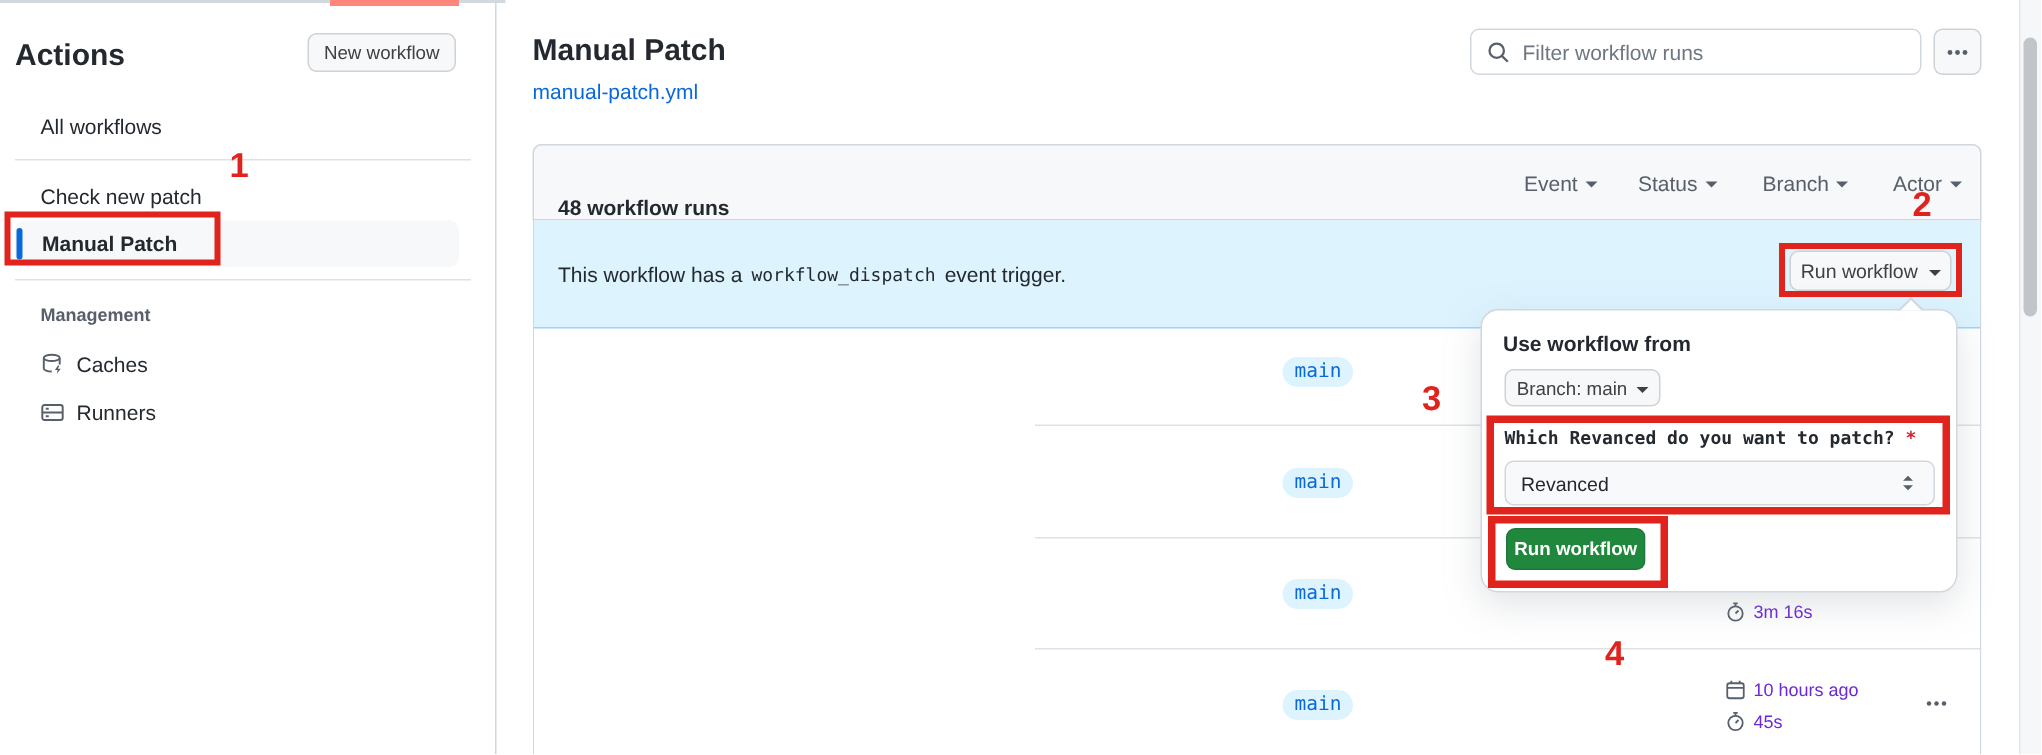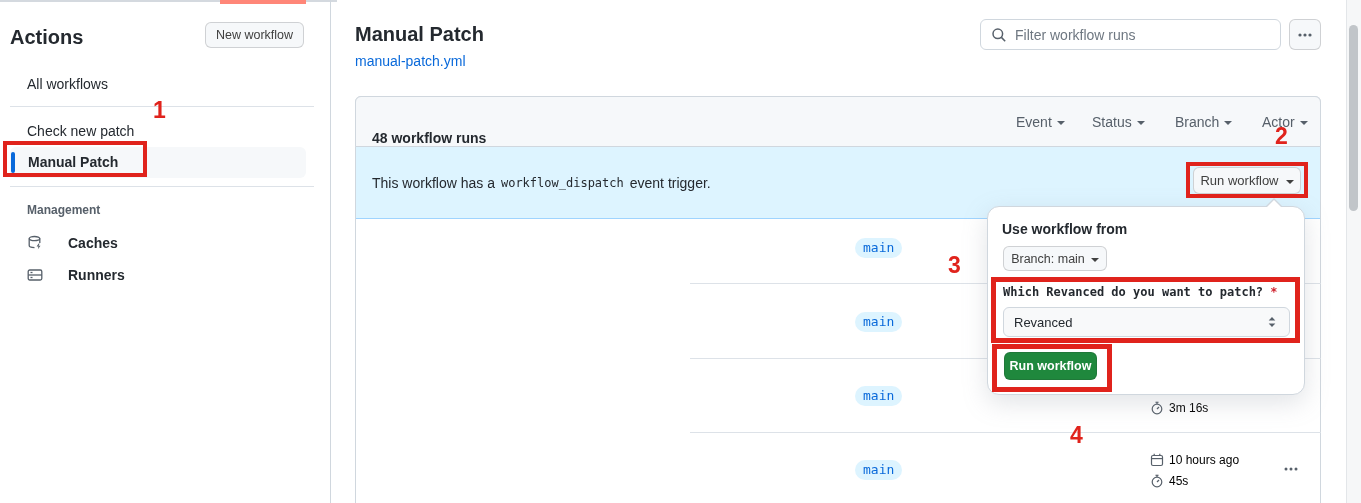--- a/index.html
+++ b/index.html
@@ -20,21 +20,21 @@
   .side-item { font-size:14px; color:#24292f; cursor:pointer; }
   .all-workflows { left:27px; top:76px; }
   .check-new-patch { left:27px; top:123px; }
   .divider { height:1px; background:#dde2e8; }
   .side-div1 { left:10px; top:106px; width:304px; }
   .side-div2 { left:10px; top:186px; width:304px; }
   .selected-item { left:10px; top:147px; width:296px; height:31px; background:#f6f8fa; border-radius:6px; cursor:pointer; }
   .selected-bar { left:1px; top:5px; width:4px; height:21px; border-radius:2px; background:#0969da; }
   .selected-label { left:18px; top:7px; font-size:14px; font-weight:700; }
   .mgmt-header { left:27px; top:203px; font-size:12px; font-weight:700; color:#57606a; }
-  .mgmt-item { display:flex; align-items:center; gap:25px; font-size:14px; color:#24292f; cursor:pointer;font-weight:bold; }
+  .mgmt-item { display:flex; align-items:center; gap:8px; font-size:14px; color:#24292f; cursor:pointer; }
   .caches-item { left:27px; top:235px; }
   .runners-item { left:27px; top:267px; }
   .icon { display:inline-flex; color:#57606a; }
 
   
   .page-title { left:355px; top:23px; font-size:20px; font-weight:700; }
   .yml-link { left:355px; top:53px; font-size:14px; color:#0969da; text-decoration:none; cursor:pointer; }
   .filter-box { left:980px; top:19px; width:301px; height:31px; border:1px solid #d0d7de; border-radius:6px;
                 display:flex; align-items:center; padding:0 10px; gap:8px; background:#fff; }
   .filter-box input { border:none; outline:none; flex:1; font-size:14px; color:#24292f; background:transparent;
@@ -53,21 +53,21 @@
            border-top:4px solid currentColor; display:inline-block; margin-top:2px; }
   .banner { left:356px; top:147px; width:964px; height:72px; background:#ddf4ff; border-bottom:1px solid rgba(84,174,255,0.45);
             display:flex; align-items:center; padding-left:16px; font-size:14px; }
   .banner .code { font-family:"DejaVu Sans Mono","Liberation Mono",monospace; font-size:12px; margin:0 6px; }
   .run-workflow-banner { left:1193px; top:167px; width:108px; height:27px; gap:7px; font-size:13px; z-index:5; }
 
   
   .row-div { left:690px; width:631px; }
   .branch-badge { left:855px; height:20px; padding:0 8px; background:#ddf4ff; color:#0969da; border-radius:10px;
                   font-family:"DejaVu Sans Mono","Liberation Mono",monospace; font-size:13px; line-height:20px; cursor:pointer; }
-  .meta { display:flex; align-items:center; gap:5px; font-size:12px; color:#000000; }
+  .meta { display:flex; align-items:center; gap:5px; font-size:12px; color:#6d28d9; }
   .row-kebab { left:1283px; top:461px; cursor:pointer; color:#57606a; }
 
   
   .dialog { left:987px; top:206px; width:318px; height:189px; background:#fff; border:1px solid #d0d7de;
             border-radius:12px; box-shadow:0 8px 24px rgba(140,149,159,0.25); z-index:10; }
   .dialog-caret-outer { left:1266px; top:198px; width:0; height:0; border-left:8px solid transparent;
             border-right:8px solid transparent; border-bottom:8px solid #d0d7de; z-index:10; }
   .dialog-caret-inner { left:1267px; top:200px; width:0; height:0; border-left:7px solid transparent;
             border-right:7px solid transparent; border-bottom:7px solid #fff; z-index:11; }
   .dialog-title { left:1002px; top:221px; font-size:14px; font-weight:700; z-index:11; }

